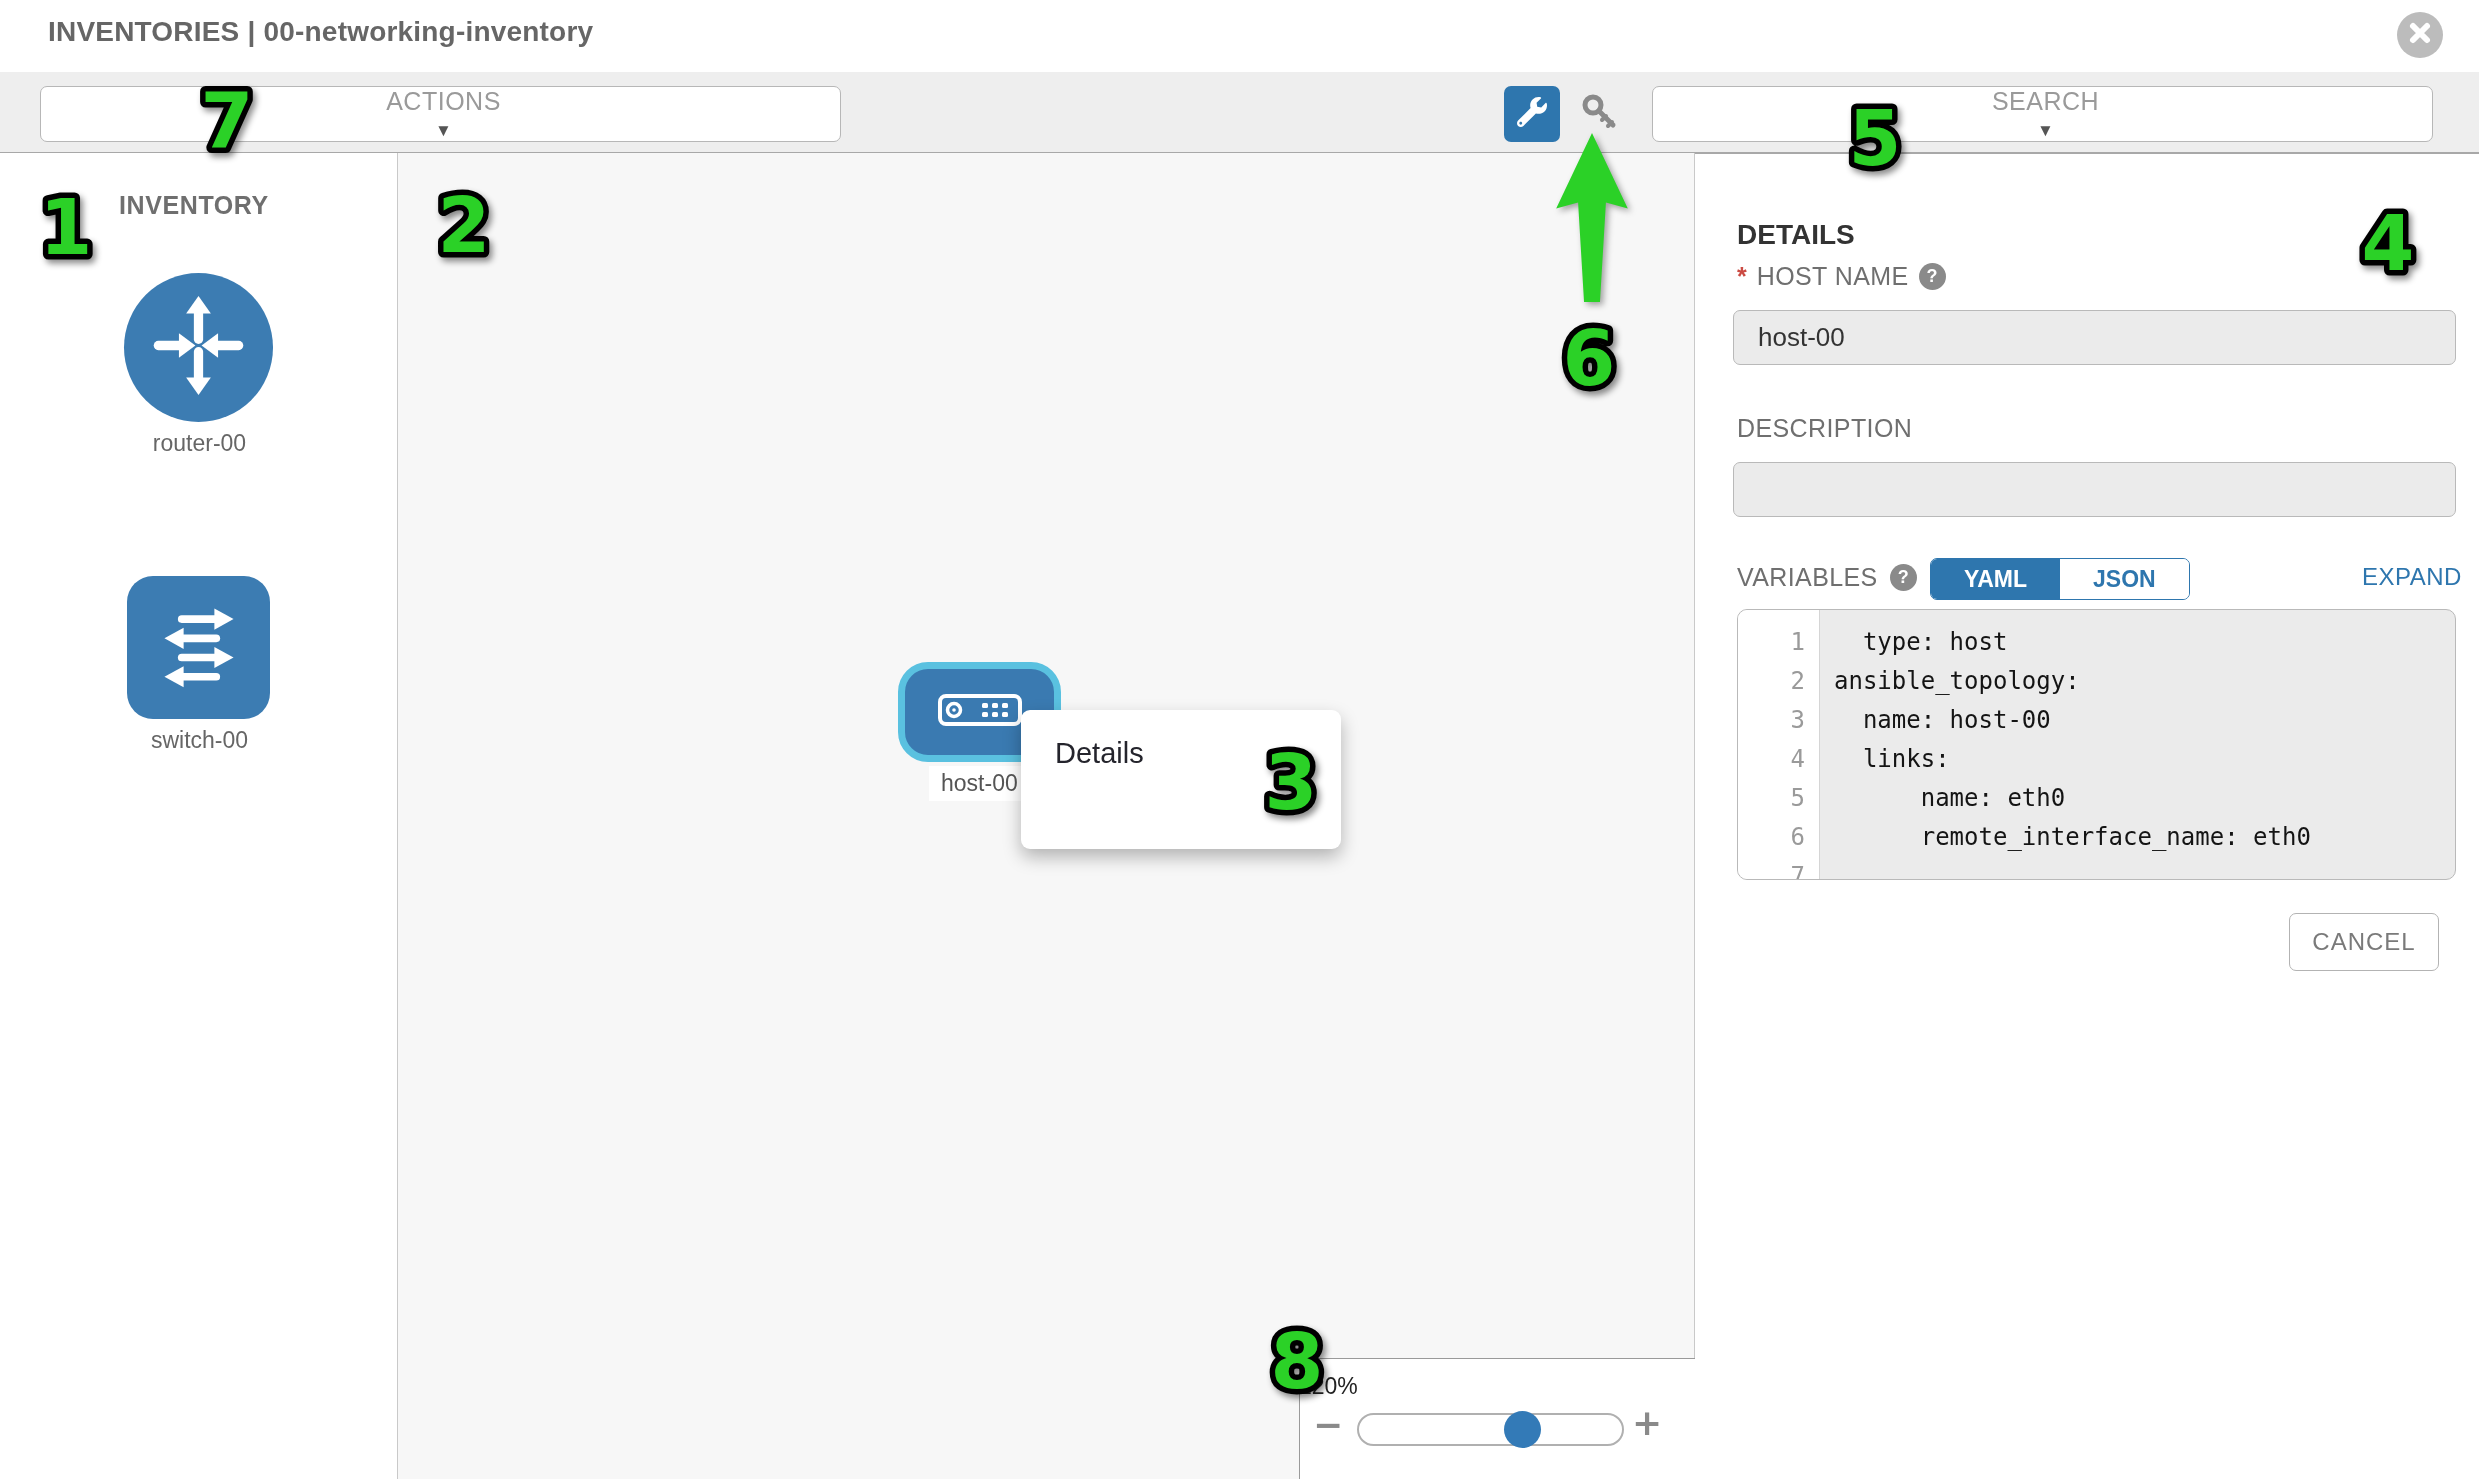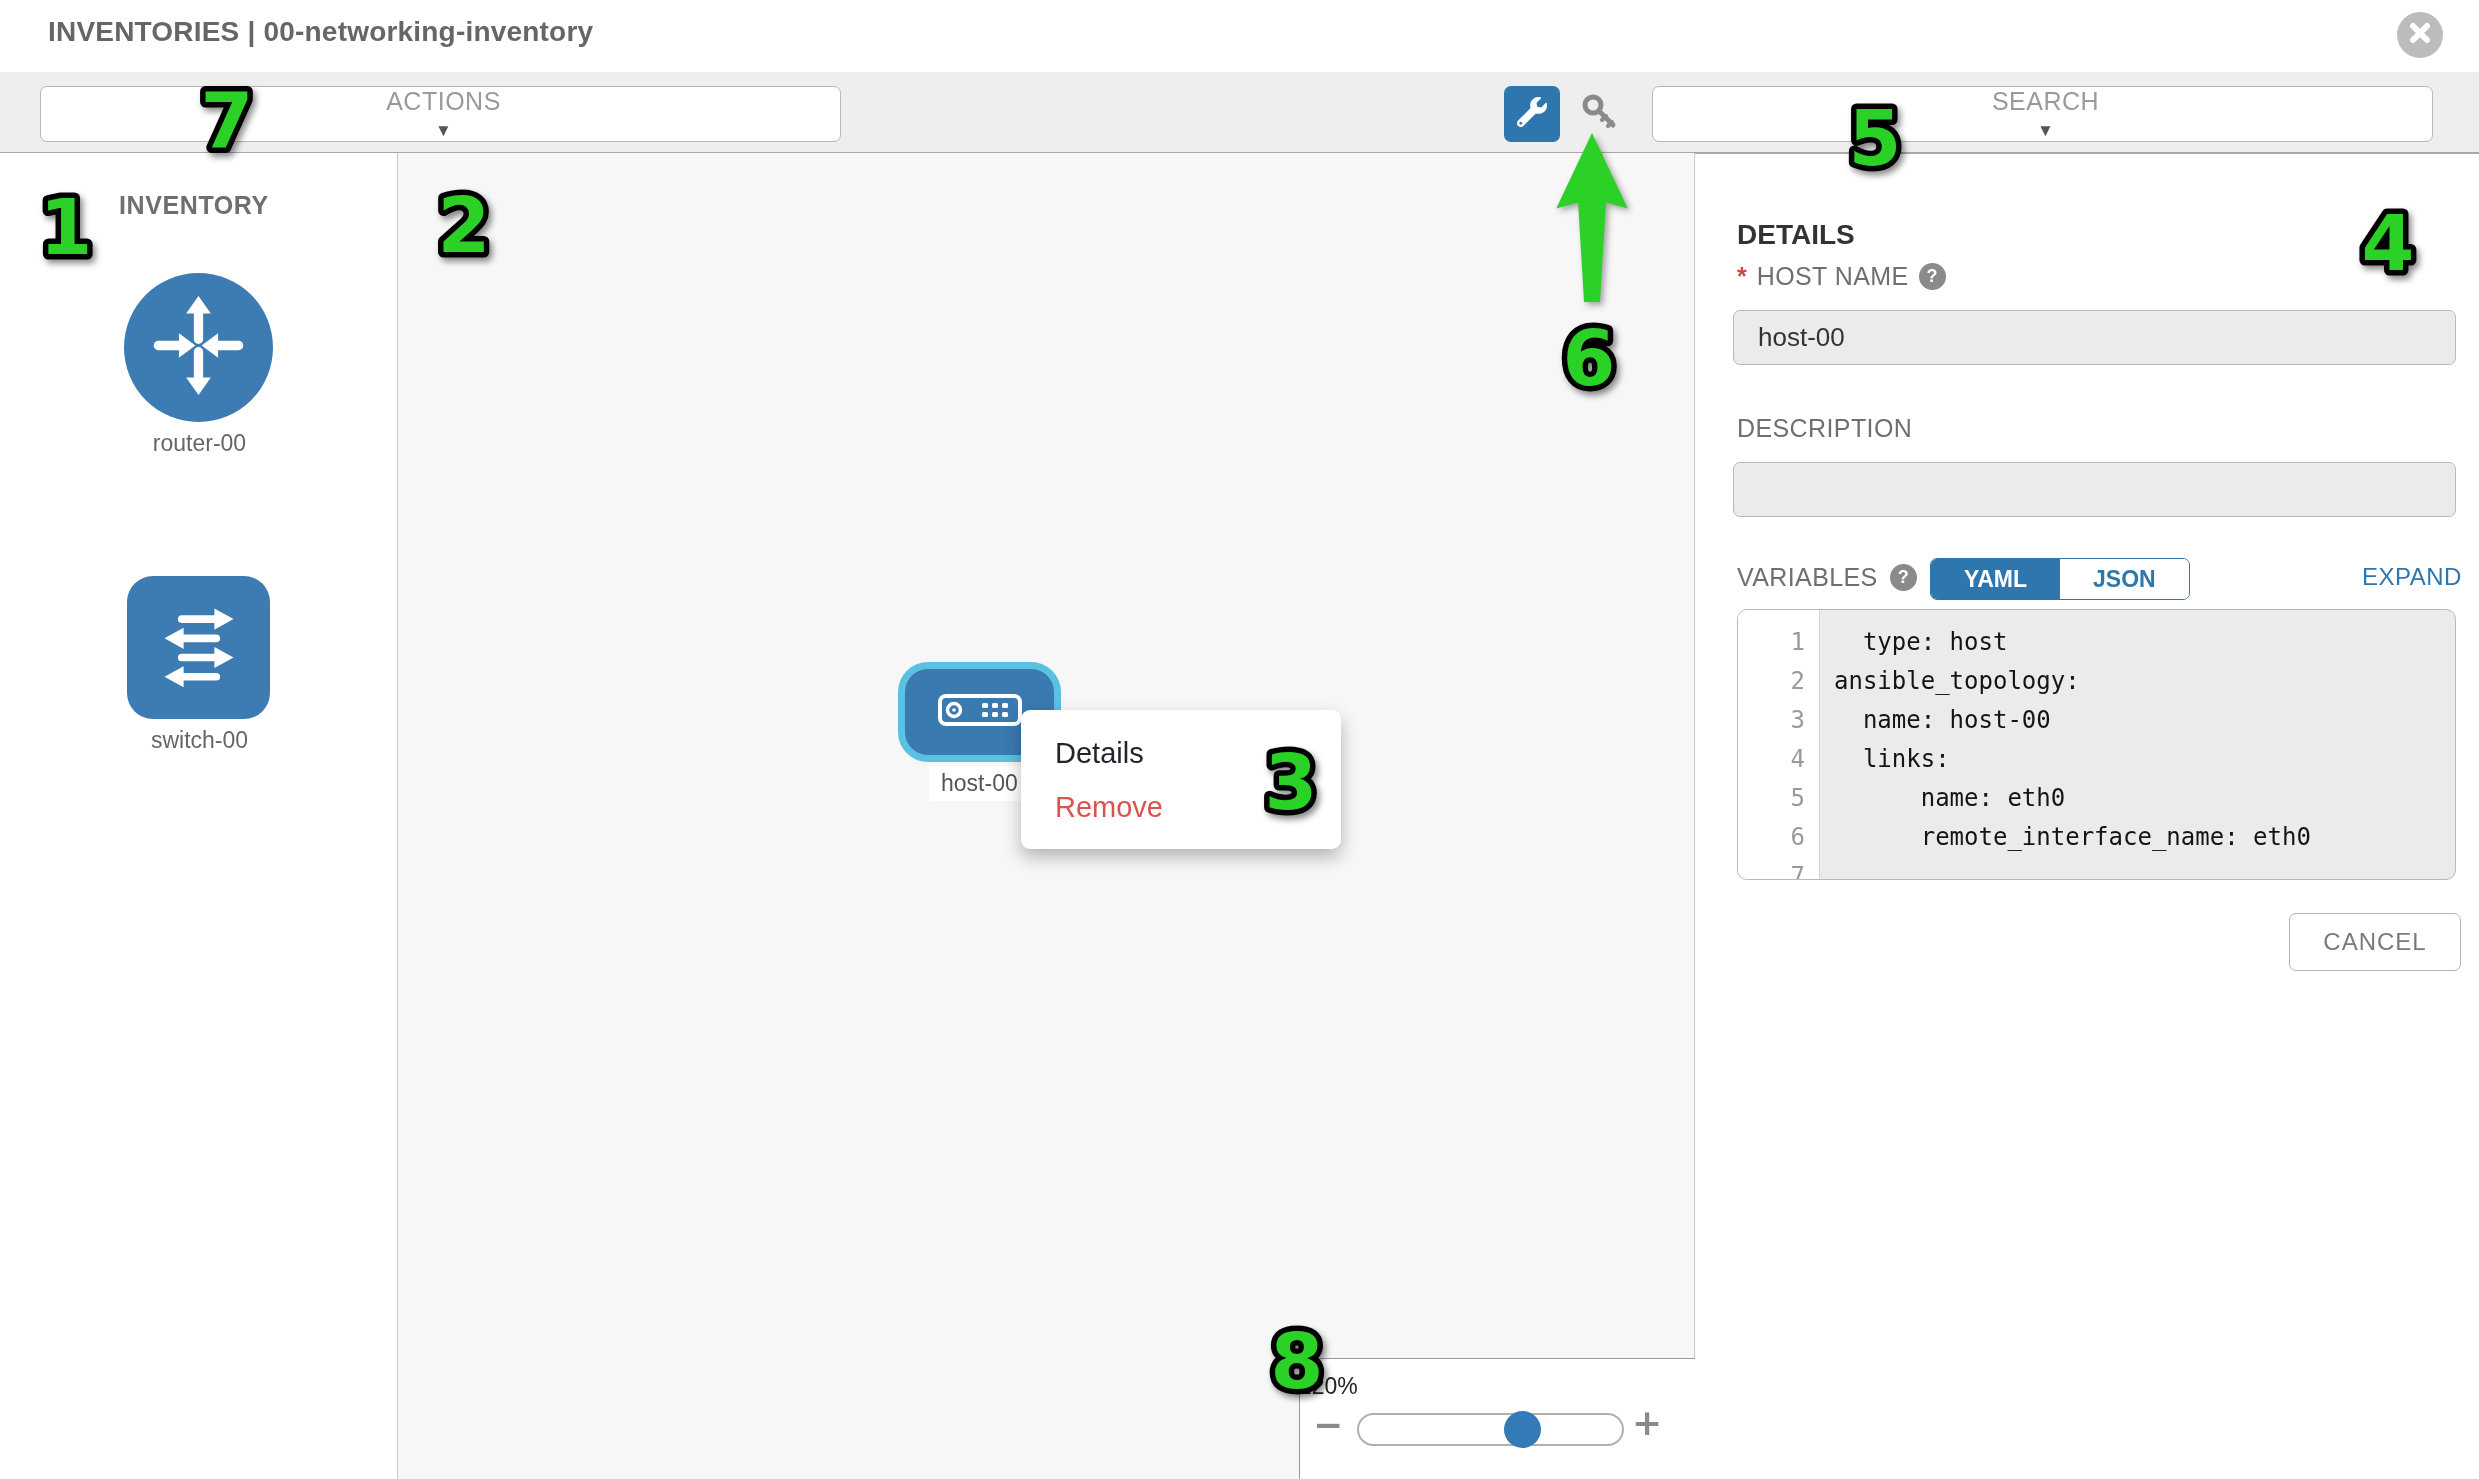--- a/index.html
+++ b/index.html
@@ -50,21 +50,21 @@
   .toggle-on { background:#2e76ae; color:#fff; }
   .toggle-off { background:#fff; color:#2e76ae; }
   .expand-link { left:2362px; top:563px; font-size:24px; color:#2e76ae; letter-spacing:0.5px; cursor:pointer;text-align:center; }
 
   .editor { left:1737px; top:609px; width:719px; height:271px; border:1px solid #b9b9b9; border-radius:10px; overflow:hidden; display:flex; background:#ebebeb; }
   .gutter { width:82px; background:#fff; border-right:1px solid #d5d5d5; padding:13px 14px 0 0; text-align:right; }
   .gutter div { font-family:"DejaVu Sans Mono", monospace; font-size:24px; color:#9a9a9a; line-height:39px; }
   .code { flex:1; padding:13px 0 0 14px; }
   .code div { font-family:"DejaVu Sans Mono", monospace; font-size:24px; color:#141414; line-height:39px; white-space:pre; }
 
-  .cancel-btn { left:2289px; top:913px; width:172px; height:58px; background:#fff; border:1px solid #b3b3b3; border-radius:7px; display:flex; align-items:center; justify-content:center; font-size:24px; color:#7a7a7a; letter-spacing:1px; cursor:pointer; }
+  .cancel-btn { left:2289px; top:913px; width:150px; height:58px; background:#fff; border:1px solid #b3b3b3; border-radius:7px; display:flex; align-items:center; justify-content:center; font-size:24px; color:#7a7a7a; letter-spacing:1px; cursor:pointer; }
 
   
   .ann { pointer-events:none; }
   .ann text { font-family:"DejaVu Sans", sans-serif; font-size:76px; font-weight:bold; fill:#2bd127; stroke:#000; stroke-width:11px; paint-order:stroke; stroke-linejoin:round; }
   .ann-shadow { filter:drop-shadow(3px 4px 3px rgba(0,0,0,0.45)); }
 </style>
 </head>
 <body>
 
 <div class="page">
@@ -168,21 +168,20 @@
             <rect x="54" y="18" width="6" height="5" rx="1.5"></rect>
             <rect x="64" y="18" width="6" height="5" rx="1.5"></rect>
         </g>
       </svg>
     </span>
   </div>
   <div class="abs host-chip">host-00</div>
 
   <div class="abs ctx-menu">
     <div class="ctx-item" style="color:#24242c;">Details</div>
-    <div class="ctx-item" style="color:#d9534f;">Remove</div>
   </div>
 
   <div class="abs zoom-panel"></div>
   <div class="abs zoom-level">120%</div>
   <div class="abs zoom-sign" style="left:1313px; top:1407px;">−</div>
   <div class="abs zoom-track"></div>
   <div class="abs zoom-knob"></div>
   <div class="abs zoom-sign" style="left:1632px; top:1405px;">+</div>
 
   <div class="abs panel-title">DETAILS</div>

